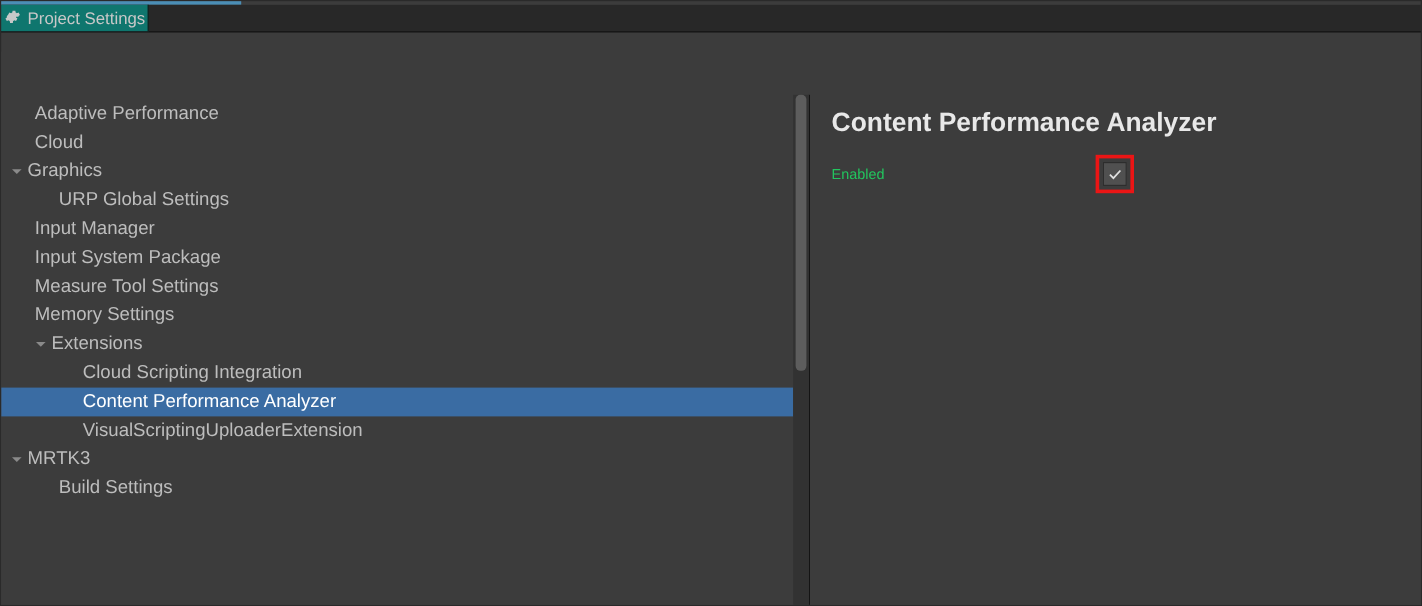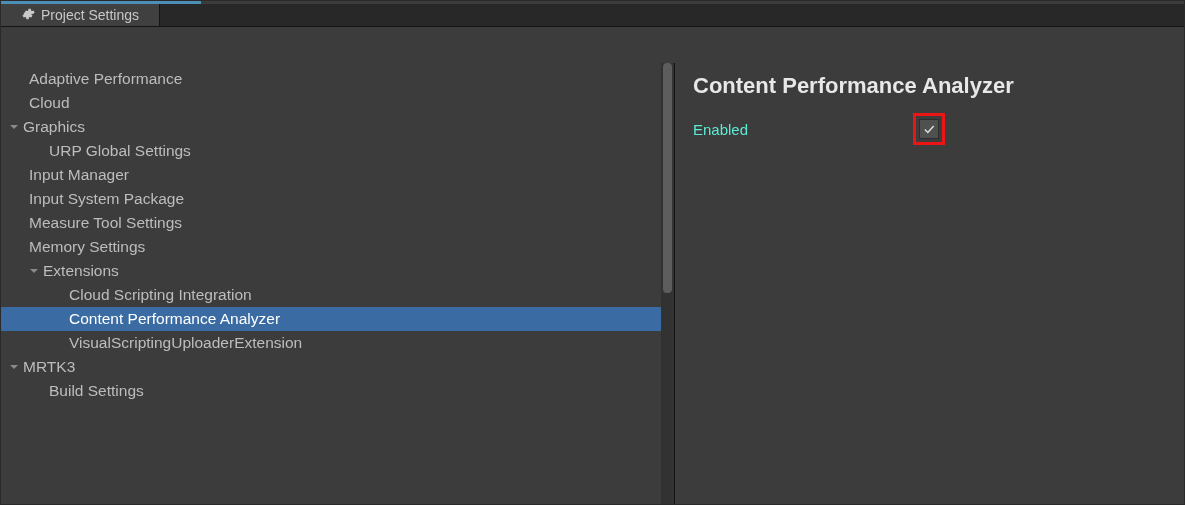--- a/index.html
+++ b/index.html
@@ -1,38 +1,38 @@
 <!DOCTYPE html>
 <html><head>
 <meta charset="utf-8">
 <style>
   * { box-sizing: border-box; margin: 0; padding: 0; }
   html, body { width: 1185px; height: 505px; background: #3c3c3c; font-family: "Segoe UI", Arial, sans-serif; font-size: 14px; color: #c8c8c8; overflow: hidden; }
   .window { width: 1185px; height: 505px; display: flex; flex-direction: column; border: 1px solid #2a2a2a; }
   .top-accent { height: 3px; width: 200px; background: #4b8eb6; }
   .tabbar { height: 23px; display: flex; background: #282828; border-bottom: 1px solid #141414; }
-  .tab { display: flex; align-items: center; gap: 6px; padding: 0 20px; background: #404040; border-right: 1px solid #141414; }
+  .tab { display: flex; align-items: center; gap: 6px; padding: 0 2px; background: #0f766e; border-right: 1px solid #141414; }
   .tab svg { width: 14px; height: 14px; fill: #c8c8c8; }
-  .workspace { flex: 1; display: flex; background: #3c3c3c; padding-top: 36px; }
+  .workspace { flex: 1; display: flex; background: #3c3c3c; padding-top: 36px; margin-top: 16px; }
   .left-pane { flex: 0 0 673px; display: flex; background: #3c3c3c; }
   .tree { flex: 1; overflow: auto; padding-top: 4px; }
   .scrollbar { width: 13px; background: #323232; position: relative; }
   .thumb { position: absolute; left: 2px; right: 2px; top: 0; height: 230px; background: #5d5d5d; border-radius: 4px; }
   .tree-item { display: flex; align-items: center; height: 24px; white-space: nowrap; cursor: default; font-size: 15.5px; }
   .indent { display: inline-block; }
   .caret { width: 14px; display: inline-flex; justify-content: center; align-items: center; }
   .caret svg { width: 10px; height: 10px; fill: #8a8a8a; }
   .tree-item .label { padding-left: 2px; color: #bdbdbd; }
   .tree-item.selected { background: #3a6ca3; }
   .tree-item.selected .label { color: #ffffff; }
   .divider { width: 1px; background: #141414; }
   .right-pane { flex: 1; padding: 10px 18px; background: #3c3c3c; }
   .panel-title { font-size: 22px; font-weight: 600; color: #e8e8e8; margin-bottom: 14px; }
   .row { display: flex; align-items: center; gap: 60px; }
-  .row .field-label { width: 160px; font-size: 15px; color: #5eead4; }
+  .row .field-label { width: 160px; font-size: 12px; color: #22c55e; }
   .checkbox-wrap { display: inline-flex; padding: 3px; border: 3px solid #eb1515; }
   .checkbox { width: 20px; height: 20px; background: #505050; border: 1px solid #2d2d2d; display: inline-flex; align-items: center; justify-content: center; }
   .checkbox svg { width: 14px; height: 14px; stroke: #e0e0e0; stroke-width: 2.5; fill: none; }
 </style>
 </head>
 <body>
 
 <div class="window">
   <div class="top-accent"></div>
   <div class="tabbar">

